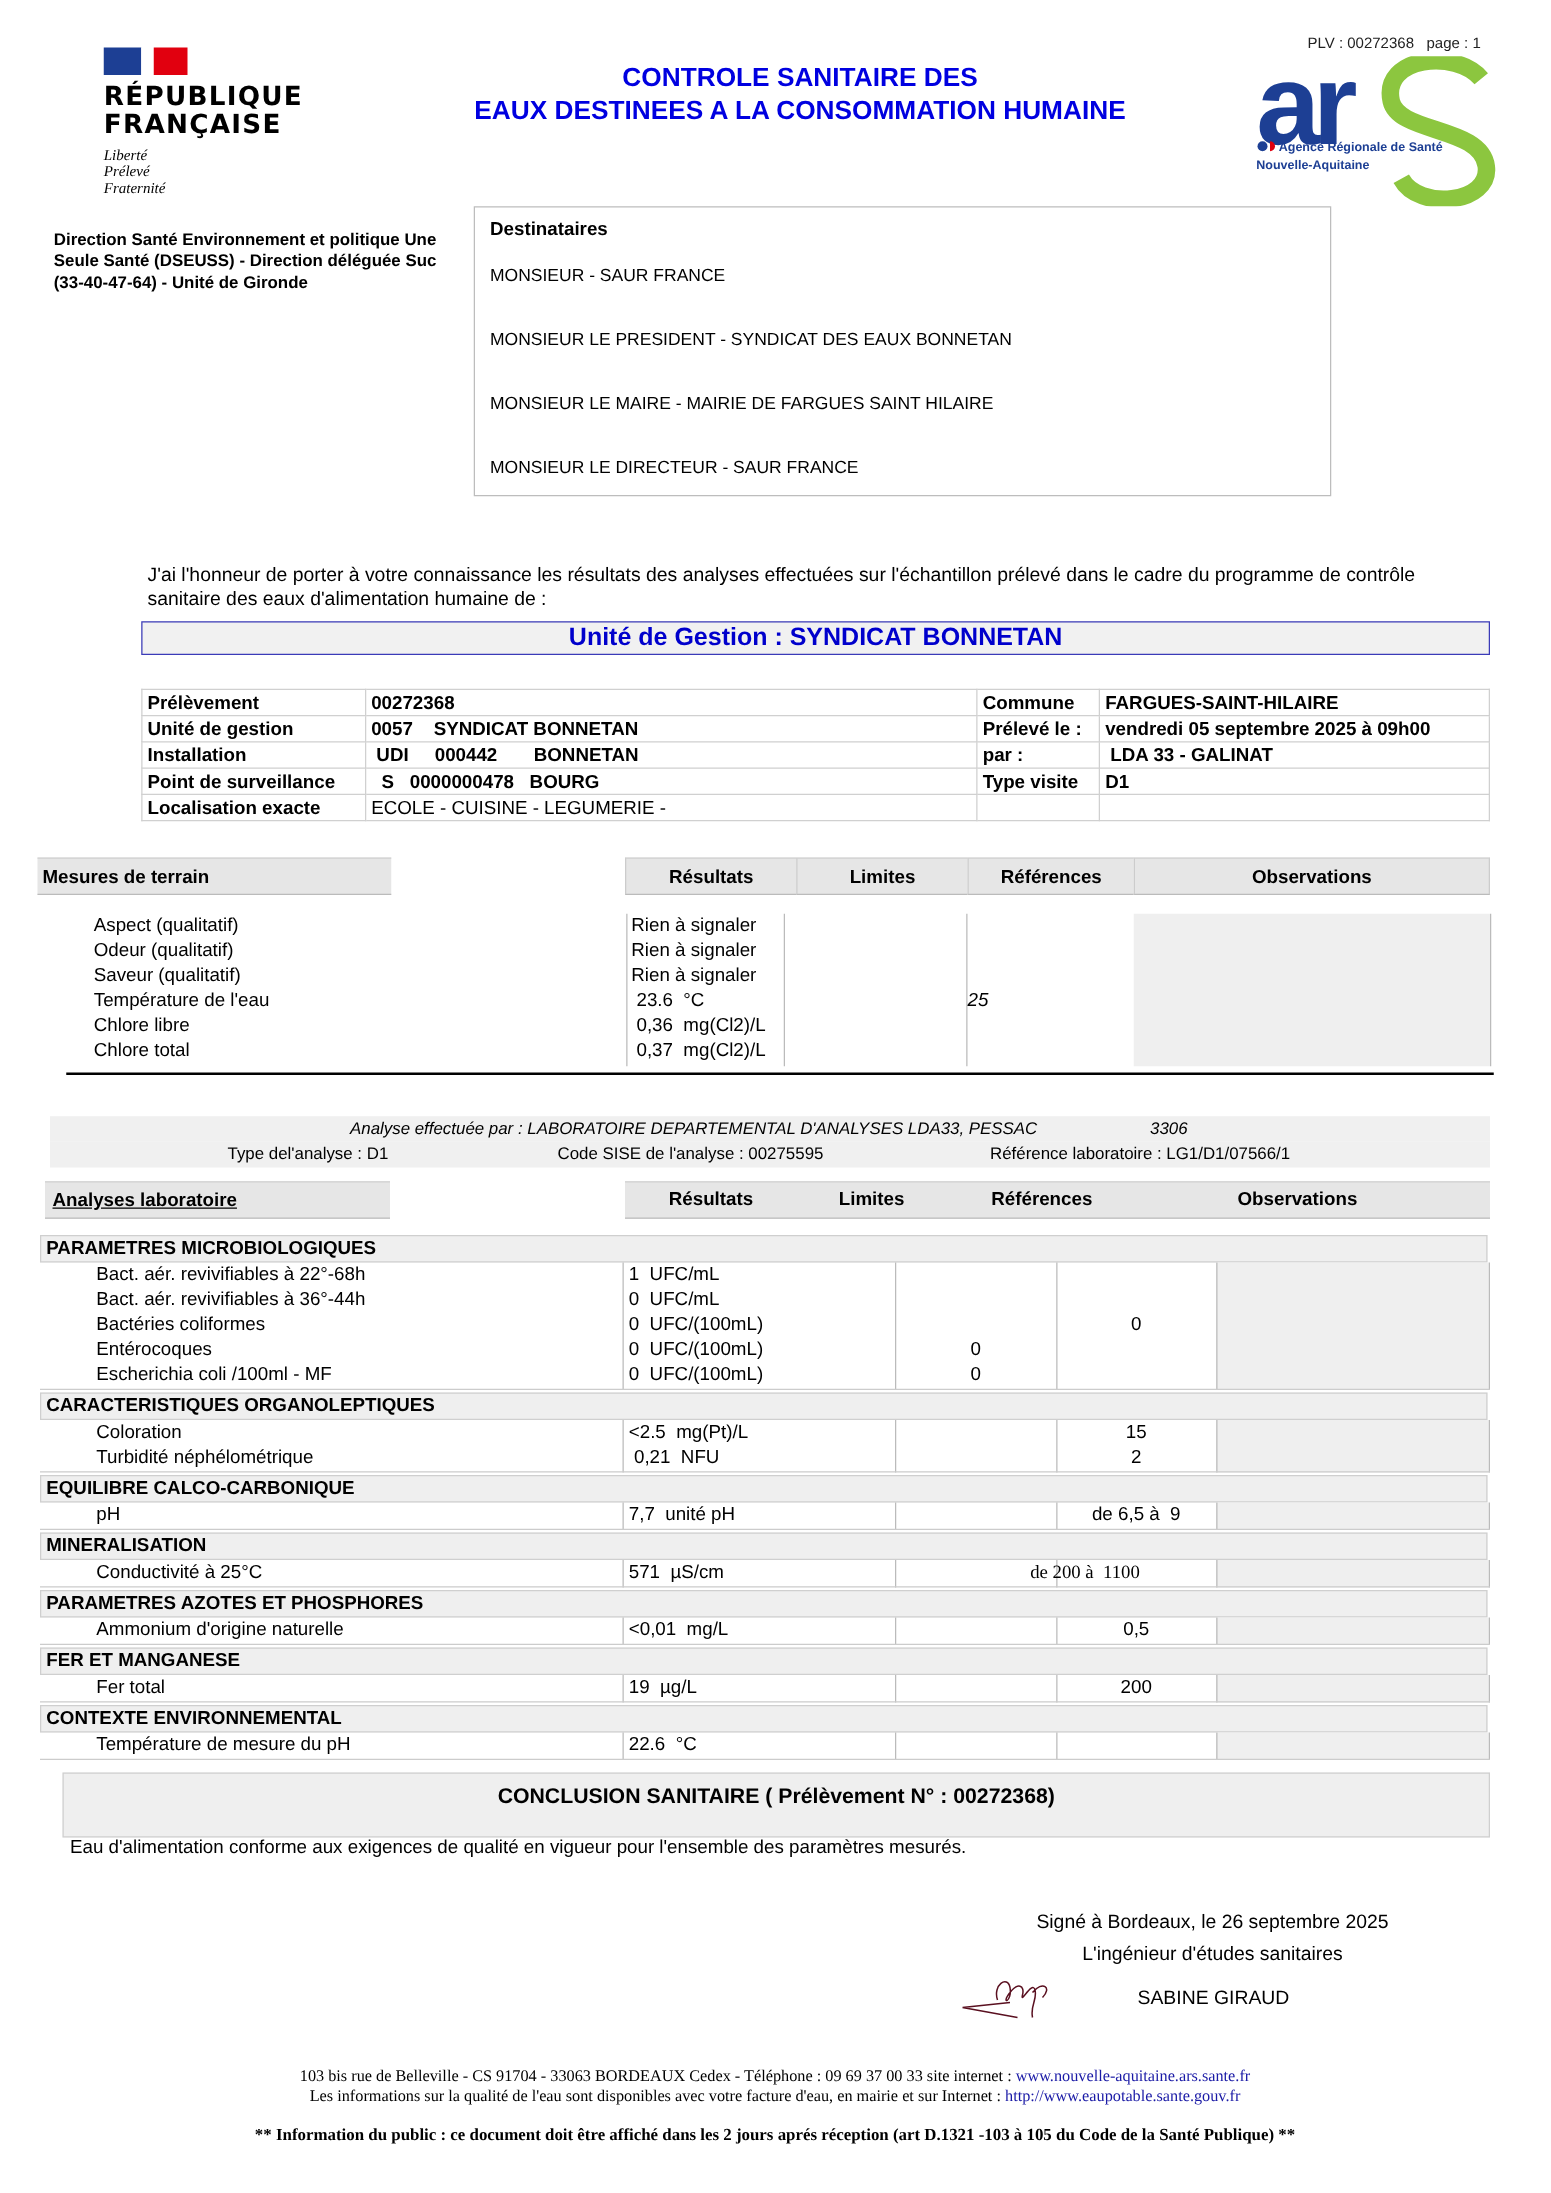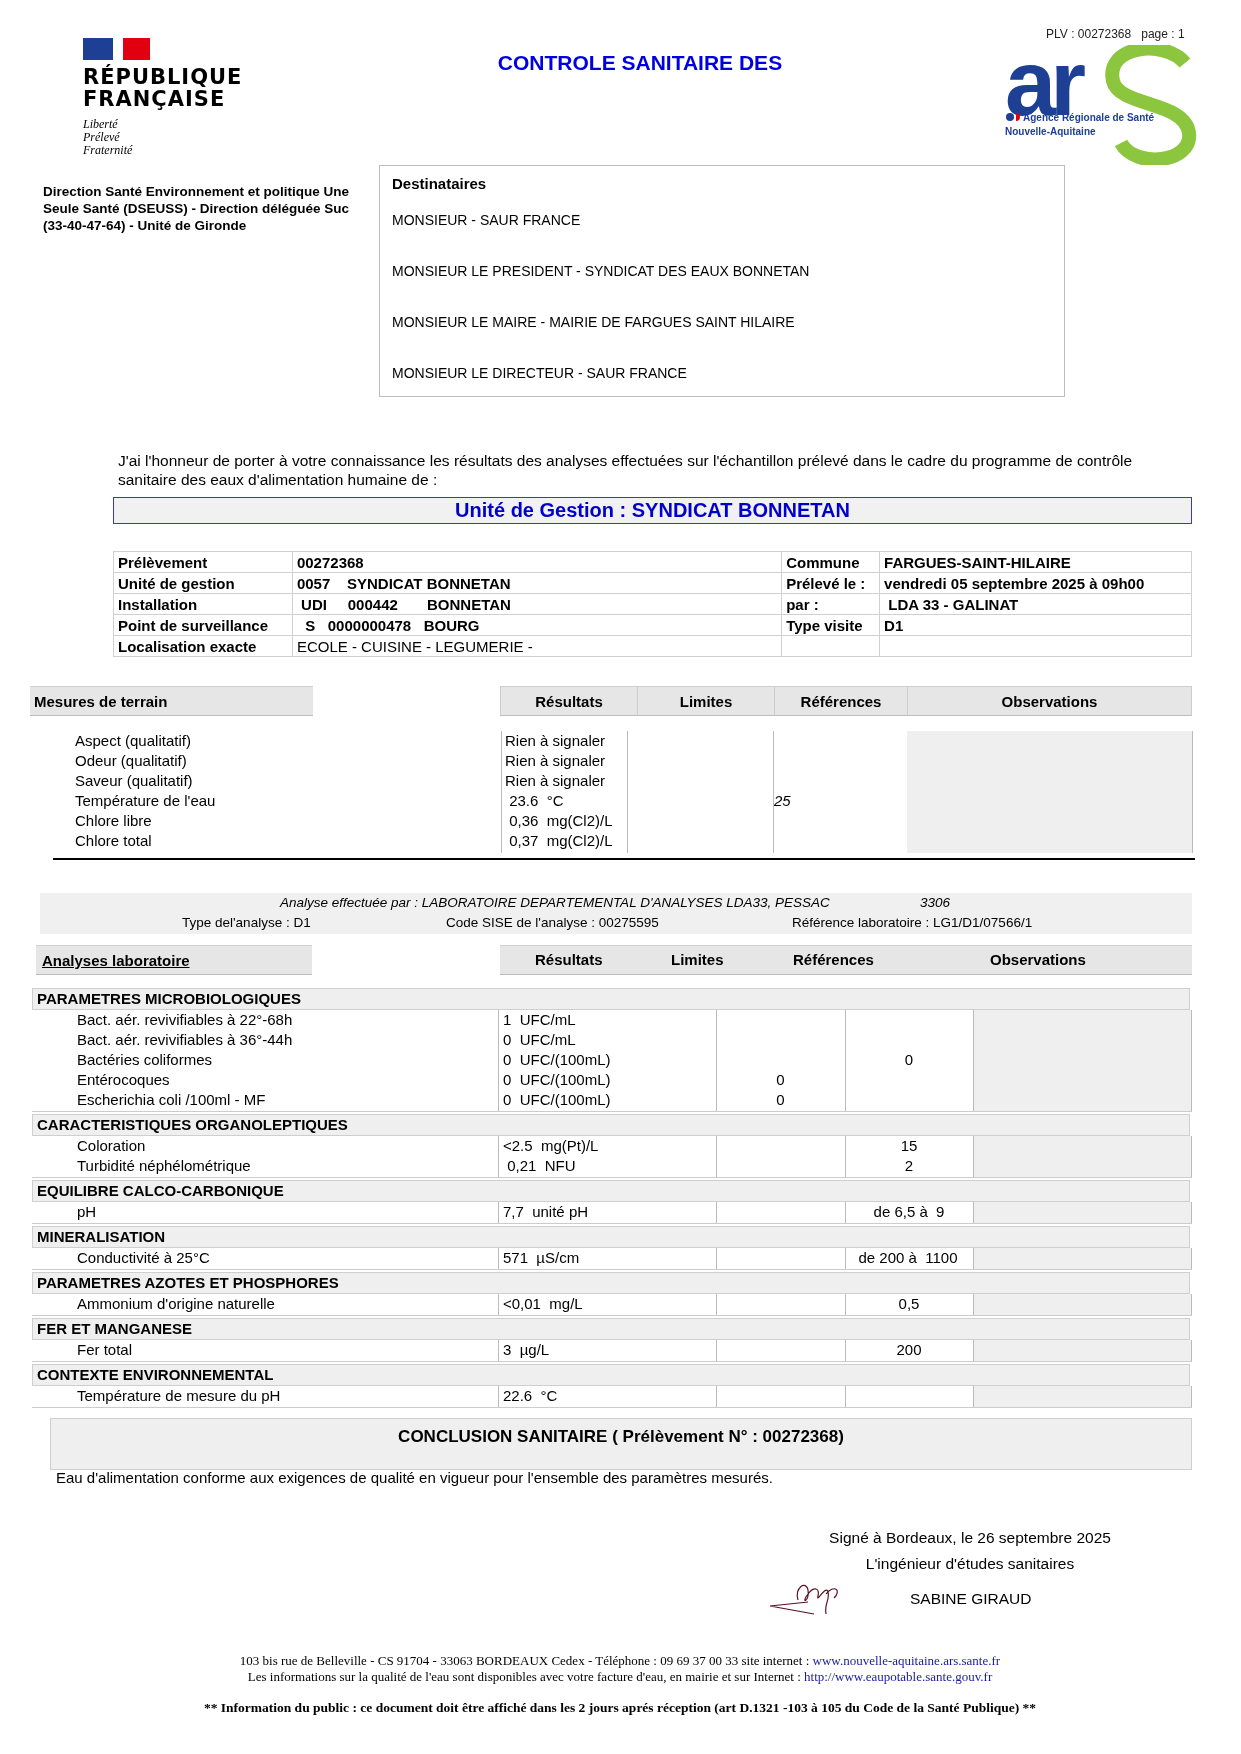--- a/index.html
+++ b/index.html
@@ -70,20 +70,21 @@
   <div>FRANÇAISE</div>
 </div>
 <div class="abs rf-motto">
   <div>Liberté</div>
   <div>Prélevé</div>
   <div>Fraternité</div>
 </div>
 
 <div class="abs doc-title">
   <div>CONTROLE SANITAIRE DES</div>
+  <div>EAUX DESTINEES A LA CONSOMMATION HUMAINE</div>
 </div>
 
 <div class="abs plv">
   <span>PLV : 00272368</span>&nbsp;&nbsp;&nbsp;<span>page : 1</span>
 </div>
 
 <svg class="abs ars-logo" viewBox="0 0 200 120">
   <text x="0" y="70" font-family="Liberation Sans, sans-serif" font-weight="bold" font-size="92" fill="#1d3f94" letter-spacing="-6">ar</text>
   <path d="M180 18 C160 -6 100 0 108 36 C114 62 180 56 184 88 C188 118 130 124 116 98" fill="none" stroke="#8cc63f" stroke-width="14"></path>
   <circle cx="5" cy="72" r="4" fill="#1d3f94"></circle>
@@ -270,21 +271,21 @@
       <div class="obs-fill" style="left: 973px; top: 1248px; width: 218px; height: 22px;"></div>
       <div class="vline" style="left: 498px; top: 1248px; height: 22px;"></div>
       <div class="vline" style="left: 716px; top: 1248px; height: 22px;"></div>
       <div class="vline" style="left: 845px; top: 1248px; height: 22px;"></div>
       <div class="vline" style="left: 973px; top: 1248px; height: 22px;"></div>
       <div class="vline" style="left: 1191px; top: 1248px; height: 22px;"></div>
       <div style="position: absolute; left: 32px; top: 1269px; width: 1160px; height: 1px; background: rgb(204, 204, 204);"></div>
       <div class="row-txt" style="left: 77px; top: 1248px; white-space: pre;">Conductivité à 25°C</div>
       <div class="row-txt" style="left: 503px; top: 1248px; white-space: pre;">571  µS/cm</div>
       <div class="row-txt" style="left: 716px; top: 1248px; white-space: pre; width: 129px; text-align: center;"></div>
-      <div class="row-txt" style="left: 844px; top: 1248px; white-space: pre; width: 128px; text-align: center;">de 200 à  1100</div>
+      <div class="row-txt" style="left: 804px; top: 1248px; white-space: pre; width: 128px; text-align: center; font-family: Liberation Serif, serif;">de 200 à  1100</div>
       <div class="sec-hdr" style="top: 1272px;">PARAMETRES AZOTES ET PHOSPHORES</div>
       <div class="obs-fill" style="left: 973px; top: 1294px; width: 218px; height: 22px;"></div>
       <div class="vline" style="left: 498px; top: 1294px; height: 22px;"></div>
       <div class="vline" style="left: 716px; top: 1294px; height: 22px;"></div>
       <div class="vline" style="left: 845px; top: 1294px; height: 22px;"></div>
       <div class="vline" style="left: 973px; top: 1294px; height: 22px;"></div>
       <div class="vline" style="left: 1191px; top: 1294px; height: 22px;"></div>
       <div style="position: absolute; left: 32px; top: 1315px; width: 1160px; height: 1px; background: rgb(204, 204, 204);"></div>
       <div class="row-txt" style="left: 77px; top: 1294px; white-space: pre;">Ammonium d'origine naturelle</div>
       <div class="row-txt" style="left: 503px; top: 1294px; white-space: pre;">&lt;0,01  mg/L</div>
@@ -292,21 +293,21 @@
       <div class="row-txt" style="left: 845px; top: 1294px; white-space: pre; width: 128px; text-align: center;">0,5</div>
       <div class="sec-hdr" style="top: 1318px;">FER ET MANGANESE</div>
       <div class="obs-fill" style="left: 973px; top: 1340px; width: 218px; height: 22px;"></div>
       <div class="vline" style="left: 498px; top: 1340px; height: 22px;"></div>
       <div class="vline" style="left: 716px; top: 1340px; height: 22px;"></div>
       <div class="vline" style="left: 845px; top: 1340px; height: 22px;"></div>
       <div class="vline" style="left: 973px; top: 1340px; height: 22px;"></div>
       <div class="vline" style="left: 1191px; top: 1340px; height: 22px;"></div>
       <div style="position: absolute; left: 32px; top: 1361px; width: 1160px; height: 1px; background: rgb(204, 204, 204);"></div>
       <div class="row-txt" style="left: 77px; top: 1340px; white-space: pre;">Fer total</div>
-      <div class="row-txt" style="left: 503px; top: 1340px; white-space: pre;">3  µg/L</div>
+      <div class="row-txt" style="left: 503px; top: 1340px; white-space: pre;">19  µg/L</div>
       <div class="row-txt" style="left: 716px; top: 1340px; white-space: pre; width: 129px; text-align: center;"></div>
       <div class="row-txt" style="left: 845px; top: 1340px; white-space: pre; width: 128px; text-align: center;">200</div>
       <div class="sec-hdr" style="top: 1364px;">CONTEXTE ENVIRONNEMENTAL</div>
       <div class="obs-fill" style="left: 973px; top: 1386px; width: 218px; height: 22px;"></div>
       <div class="vline" style="left: 498px; top: 1386px; height: 22px;"></div>
       <div class="vline" style="left: 716px; top: 1386px; height: 22px;"></div>
       <div class="vline" style="left: 845px; top: 1386px; height: 22px;"></div>
       <div class="vline" style="left: 973px; top: 1386px; height: 22px;"></div>
       <div class="vline" style="left: 1191px; top: 1386px; height: 22px;"></div>
       <div style="position: absolute; left: 32px; top: 1407px; width: 1160px; height: 1px; background: rgb(204, 204, 204);"></div>

